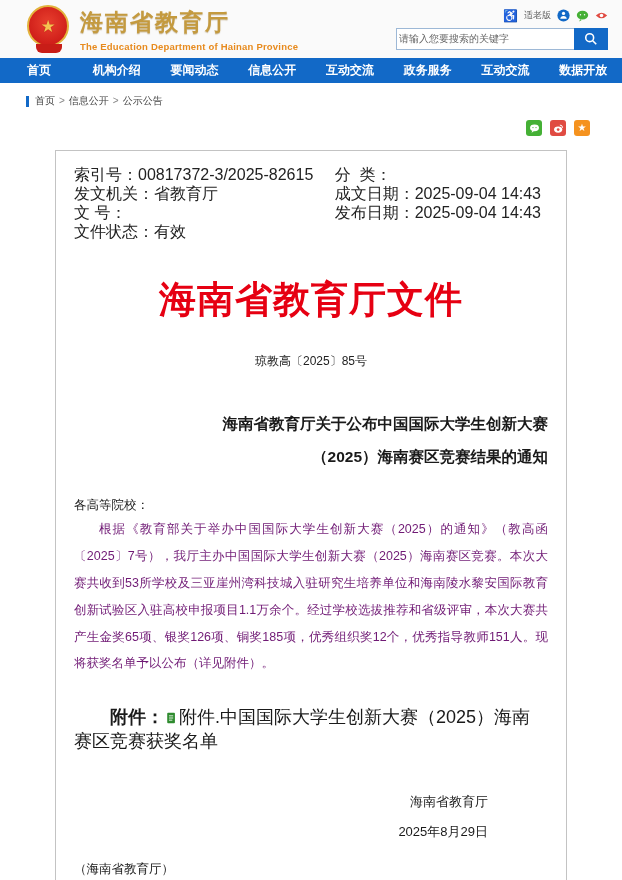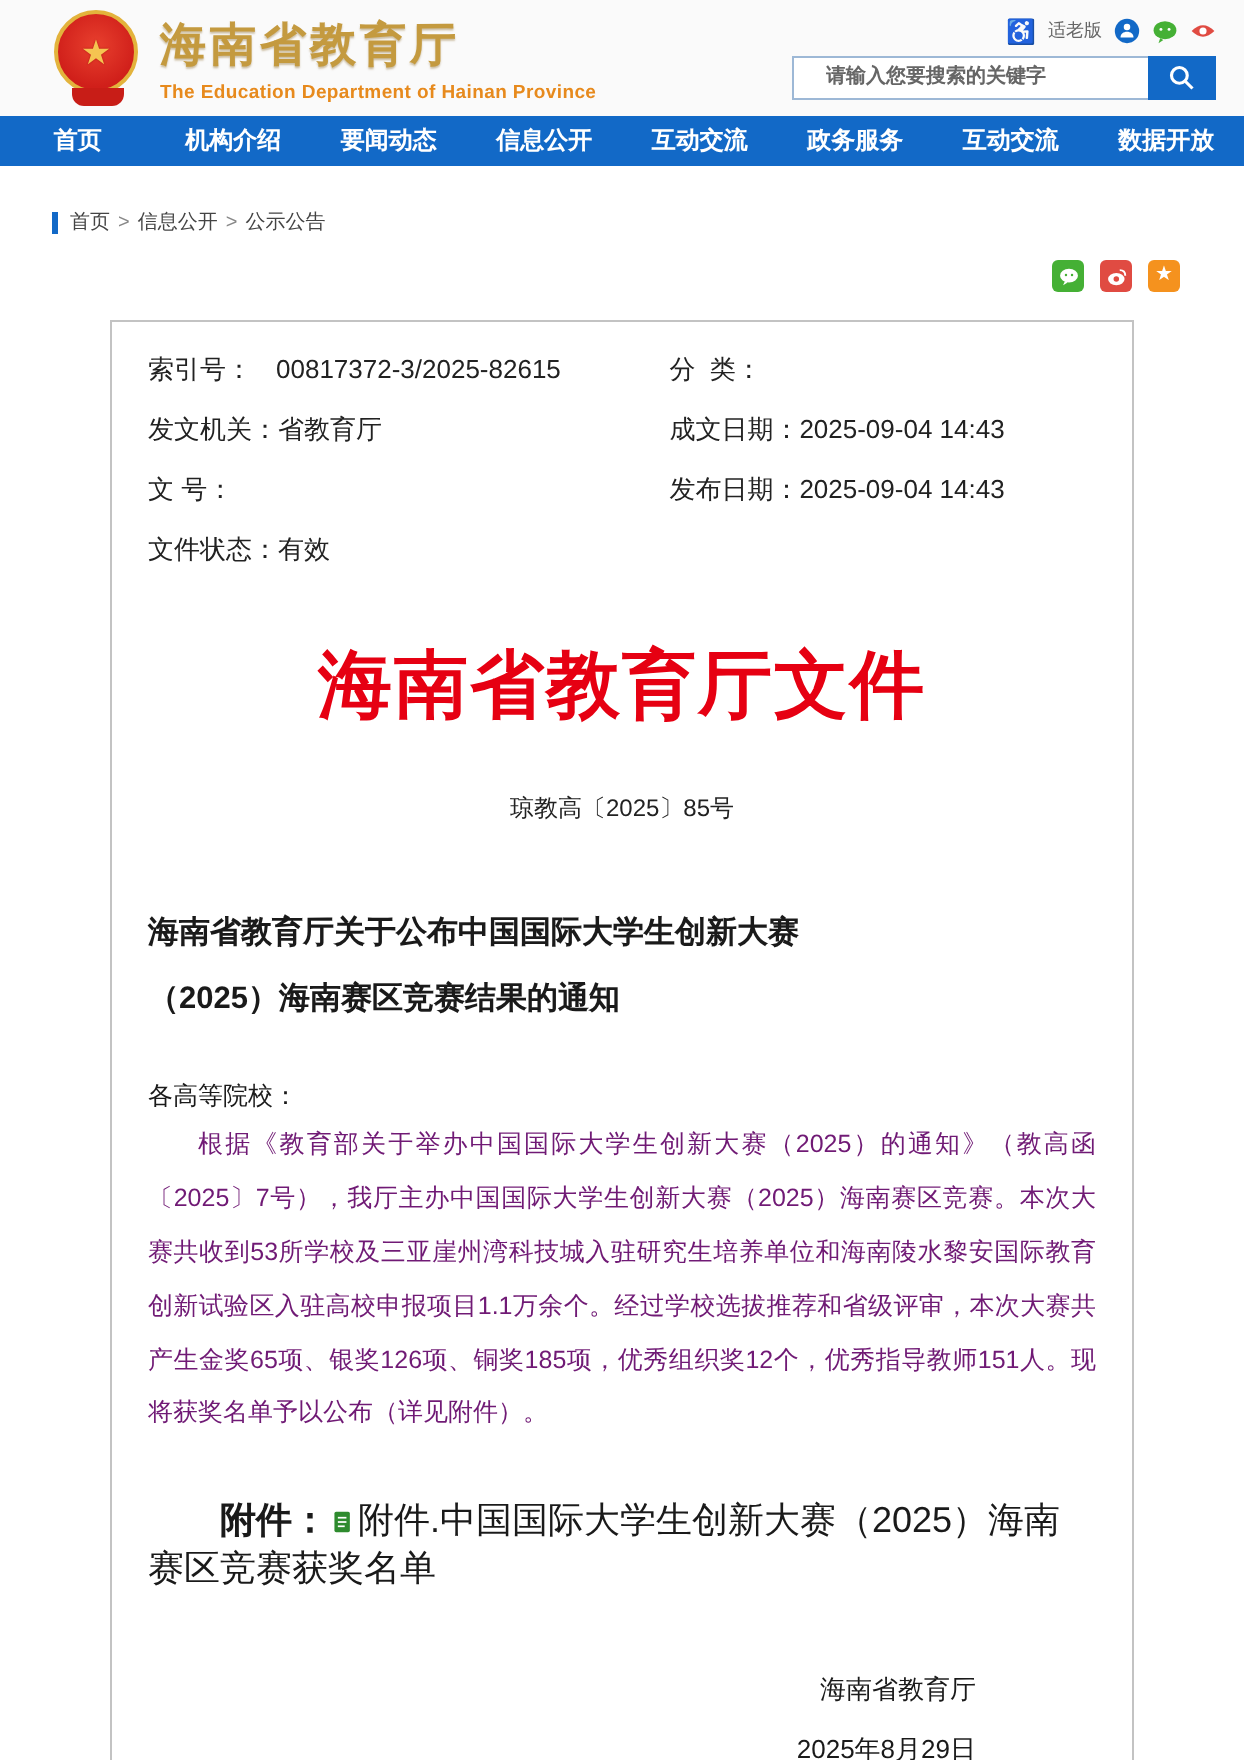--- a/index.html
+++ b/index.html
@@ -13,51 +13,51 @@
   .emblem .circle { width:42px; height:42px; border-radius:50%; background:radial-gradient(circle at 50% 42%, #e8402e 0%, #d01f1a 70%); border:2px solid #e3b33c; position:absolute; top:0; left:1px; display:flex; align-items:center; justify-content:center; }
   .emblem .star { color:#f5c451; font-size:17px; line-height:1; text-shadow:0 0 1px #a8120e; }
   .emblem .ribbon { position:absolute; bottom:0; left:10px; width:26px; height:9px; background:#c81d17; border-radius:0 0 6px 6px; }
   .site-title { font-size:23px; font-weight:bold; color:#c49a3f; letter-spacing:2px; text-shadow:0 1px 1px rgba(120,80,0,.35); }
   .site-subtitle { font-size:9.5px; color:#e78a1d; font-weight:bold; margin-top:3px; letter-spacing:.2px; }
   .header-right { display:flex; flex-direction:column; align-items:flex-end; gap:5px; }
   .access-row { display:flex; align-items:center; gap:6px; font-size:9px; color:#666; }
   .access-row .a11y { color:#1269c7; font-size:12px; }
   .mini-ic { width:13px; height:13px; display:inline-block; }
   .search-box { display:flex; }
-  .search-input { width:178px; height:22px; border:1px solid #9db8d6; border-right:none; font-size:10px; padding:0 16px; color:#333; outline:none;font-weight:bold; }
+  .search-input { width:178px; height:22px; border:1px solid #9db8d6; border-right:none; font-size:10px; padding:0 2px; color:#333; outline:none; }
   .search-input::placeholder { color:#666; }
   .search-btn { width:34px; height:22px; background:#1269c7; border:none; cursor:pointer; display:flex; align-items:center; justify-content:center; }
 
   
   .main-nav { height:25px; background:#1269c7; display:flex; align-items:stretch; }
   .nav-item { flex:1; color:#fff; font-size:12px; font-weight:bold; text-align:center; line-height:25px; text-decoration:none; cursor:pointer; }
 
   
-  .breadcrumb { display:flex; align-items:center; padding:21px 0 0 26px; font-size:10px; color:#444; }
+  .breadcrumb { display:flex; align-items:center; padding:11px 0 0 26px; font-size:10px; color:#444; }
   .bc-bar { width:3px; height:11px; background:#1269c7; margin-right:6px; }
   .bc-item { color:#444; text-decoration:none; cursor:pointer; }
   .bc-sep { margin:0 4px; color:#888; }
 
   
   .share-row { display:flex; justify-content:flex-end; gap:8px; padding:12px 32px 0 0; }
   .share-ic { width:16px; height:16px; border-radius:3px; display:flex; align-items:center; justify-content:center; cursor:pointer; }
   .share-wechat { background:#45b035; }
   .share-weibo  { background:#e04b42; }
   .share-fav    { background:#f5921e; color:#fff; font-size:10px; line-height:1; }
 
   
   .doc-box { margin:14px 55px 0; border:1px solid #c3c3c3; background:#fff; padding:14px 18px 20px; min-height:598px; }
-  .meta-grid { display:grid; grid-template-columns:55% 45%; row-gap:11px; font-size:13px; line-height:19px; color:#222; }
+  .meta-grid { display:grid; grid-template-columns:55% 45%; row-gap:0; font-size:16px; line-height:19px; color:#222; }
   .meta-cell { display:flex; }
   .meta-label { flex:0 0 64px; white-space:pre; }
   .meta-label-wide { flex:0 0 42px; }
   .meta-full { grid-column:1 / span 2; display:flex; }
   .red-title { margin-top:34px; text-align:center; color:#e60012; font-weight:bold; font-size:37px; letter-spacing:1px; }
   .doc-number { margin-top:28px; text-align:center; font-size:12px; color:#222; }
-  .doc-title { margin-top:38px; text-align:left; font-size:15.5px; font-weight:bold; color:#1a1a1a; line-height:2.1; }
+  .doc-title { margin-top:38px; text-align:right; font-size:15.5px; font-weight:bold; color:#1a1a1a; line-height:2.1; }
   .salutation { margin-top:24px; font-size:12.5px; color:#1a1a1a; }
   .body-para { margin-top:2px; font-size:12.5px; color:#701a75; line-height:2.15; text-align:justify; text-indent:2em; }
   .attach-line { margin-top:28px; font-size:18px; color:#1a1a1a; text-indent:2em; }
   .attach-label { font-weight:bold; }
   .attach-doc-icon { display:inline-block; width:11px; height:12px; margin:0 2px -1px 2px; }
   .attach-link { color:#1a1a1a; text-decoration:none; cursor:pointer; }
   .signature { margin-top:34px; text-align:right; padding-right:60px; font-size:13px; color:#1a1a1a; line-height:2.3; }
   .disclosure { margin-top:14px; font-size:12.5px; color:#1a1a1a; }
 </style>
 </head>

